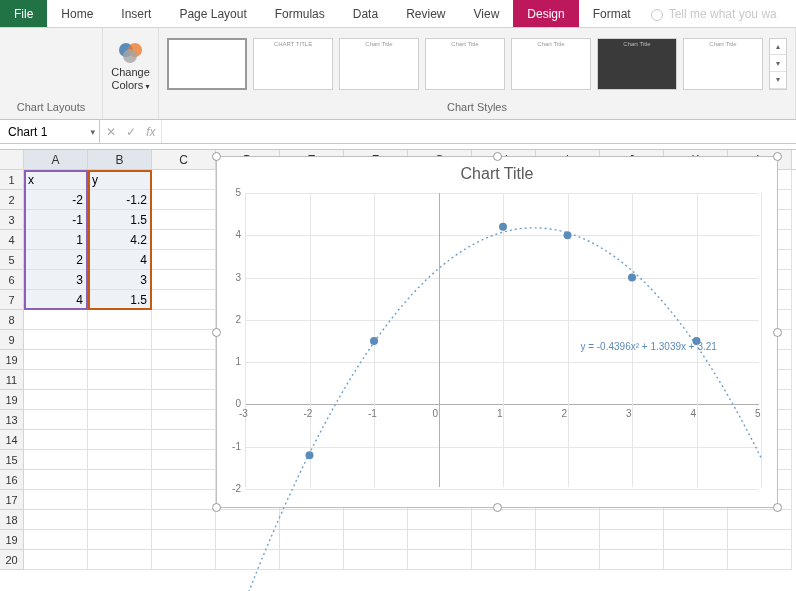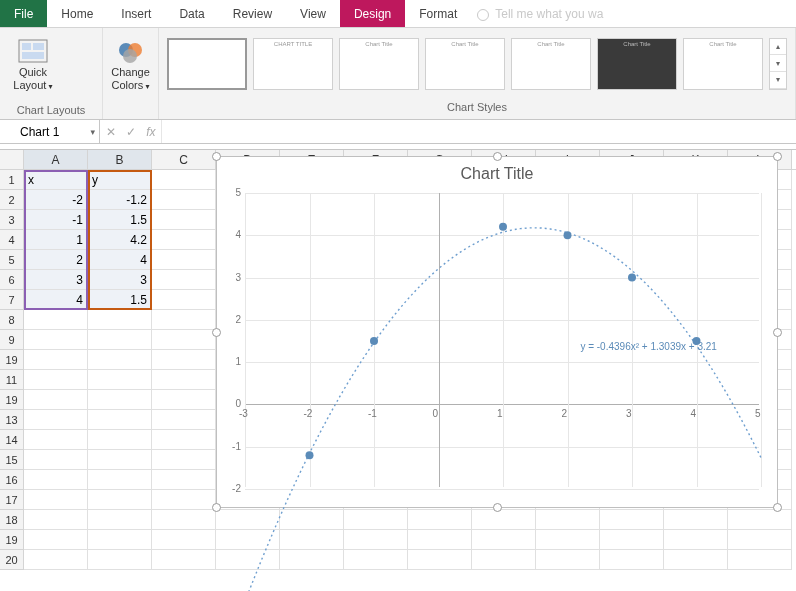--- a/index.html
+++ b/index.html
@@ -29,21 +29,21 @@
 .style-th { width: 80px; height: 52px; background: #fff; border: 1px solid #d0d0d0; position: relative; cursor: pointer; }
 .style-th.dark { background: #3a3a3a; }
 .style-th.sel { border: 2px solid #999; }
 .style-th .mini-title { font-size: 6px; text-align: center; color: #999; padding-top: 2px; }
 .style-th.dark .mini-title { color: #bbb; }
 .style-nav { width: 18px; height: 52px; border: 1px solid #d0d0d0; background: #fff; display: flex; flex-direction: column; }
 .style-nav div { flex:1; display:flex; align-items:center; justify-content:center; font-size:8px; color:#666; cursor:pointer; border-bottom:1px solid #e0e0e0;}
 
 
 .fxrow { display: flex; height: 24px; border-bottom: 1px solid #c6c6c6; align-items: stretch; }
-.namebox { width: 100px; border-right: 1px solid #c6c6c6; display:flex; align-items:center; padding: 0 20px; font-size:12px; position:relative;}
+.namebox { width: 100px; border-right: 1px solid #c6c6c6; display:flex; align-items:center; padding: 0 8px; font-size:12px; position:relative;}
 .namebox::after { content: "▾"; position:absolute; right:4px; font-size:9px; color:#666;}
 .fxbtns { display:flex; align-items:center; padding: 0 6px; gap:10px; color:#aaa; border-right:1px solid #e6e6e6;}
 .fxbtns span { cursor:pointer; }
 .fxinput { flex:1; border:none; outline:none; padding: 0 6px; font-size:12px; }
 
 
 .spacer { height: 6px; border-bottom: 1px solid #c6c6c6; background:#fff;}
 
 
 .gridwrap { position: relative; background:#fff; }
@@ -73,41 +73,33 @@
 
 svg.pts { position:absolute; left:0; top:0; width:100%; height:100%; overflow:visible; }
 </style>
 </head>
 <body>
 
 <div class="tabs">
   <div class="tab file">File</div>
   <div class="tab">Home</div>
   <div class="tab">Insert</div>
+  <div class="tab">Page Layout</div>
+  <div class="tab">Formulas</div>
   <div class="tab">Data</div>
   <div class="tab">Review</div>
   <div class="tab">View</div>
   <div class="tab active-sub">Design</div>
   <div class="tab chart-tool">Format</div>
   <div class="tellme">Tell me what you wa</div>
 </div>
 
 <div class="ribbon">
   <div class="rgroup" style="width:116px">
     <div class="rgroup-body">
-      <div class="bigbtn">
-        <svg class="icon" viewBox="0 0 32 26">
-            <rect x="2" y="2" width="28" height="22" fill="none" stroke="#888"></rect>
-            <rect x="5" y="5" width="9" height="7" fill="#c9daf0"></rect>
-            <rect x="16" y="5" width="11" height="7" fill="#c9daf0"></rect>
-            <rect x="5" y="14" width="22" height="7" fill="#c9daf0"></rect>
-          </svg>
-        <span class="drop" style="white-space:pre-line">Quick
-Layout</span>
-      </div>
     </div>
     <div class="rgroup-label">Chart Layouts</div>
   </div>
 
   <div class="rgroup" style="width:56px">
     <div class="rgroup-body">
       <div class="bigbtn">
         <svg class="icon" viewBox="0 0 32 26">
             <circle cx="11" cy="12" r="7" fill="#5b8bb8"></circle>
             <circle cx="20" cy="12" r="7" fill="#ed7d31" opacity="0.8"></circle>

